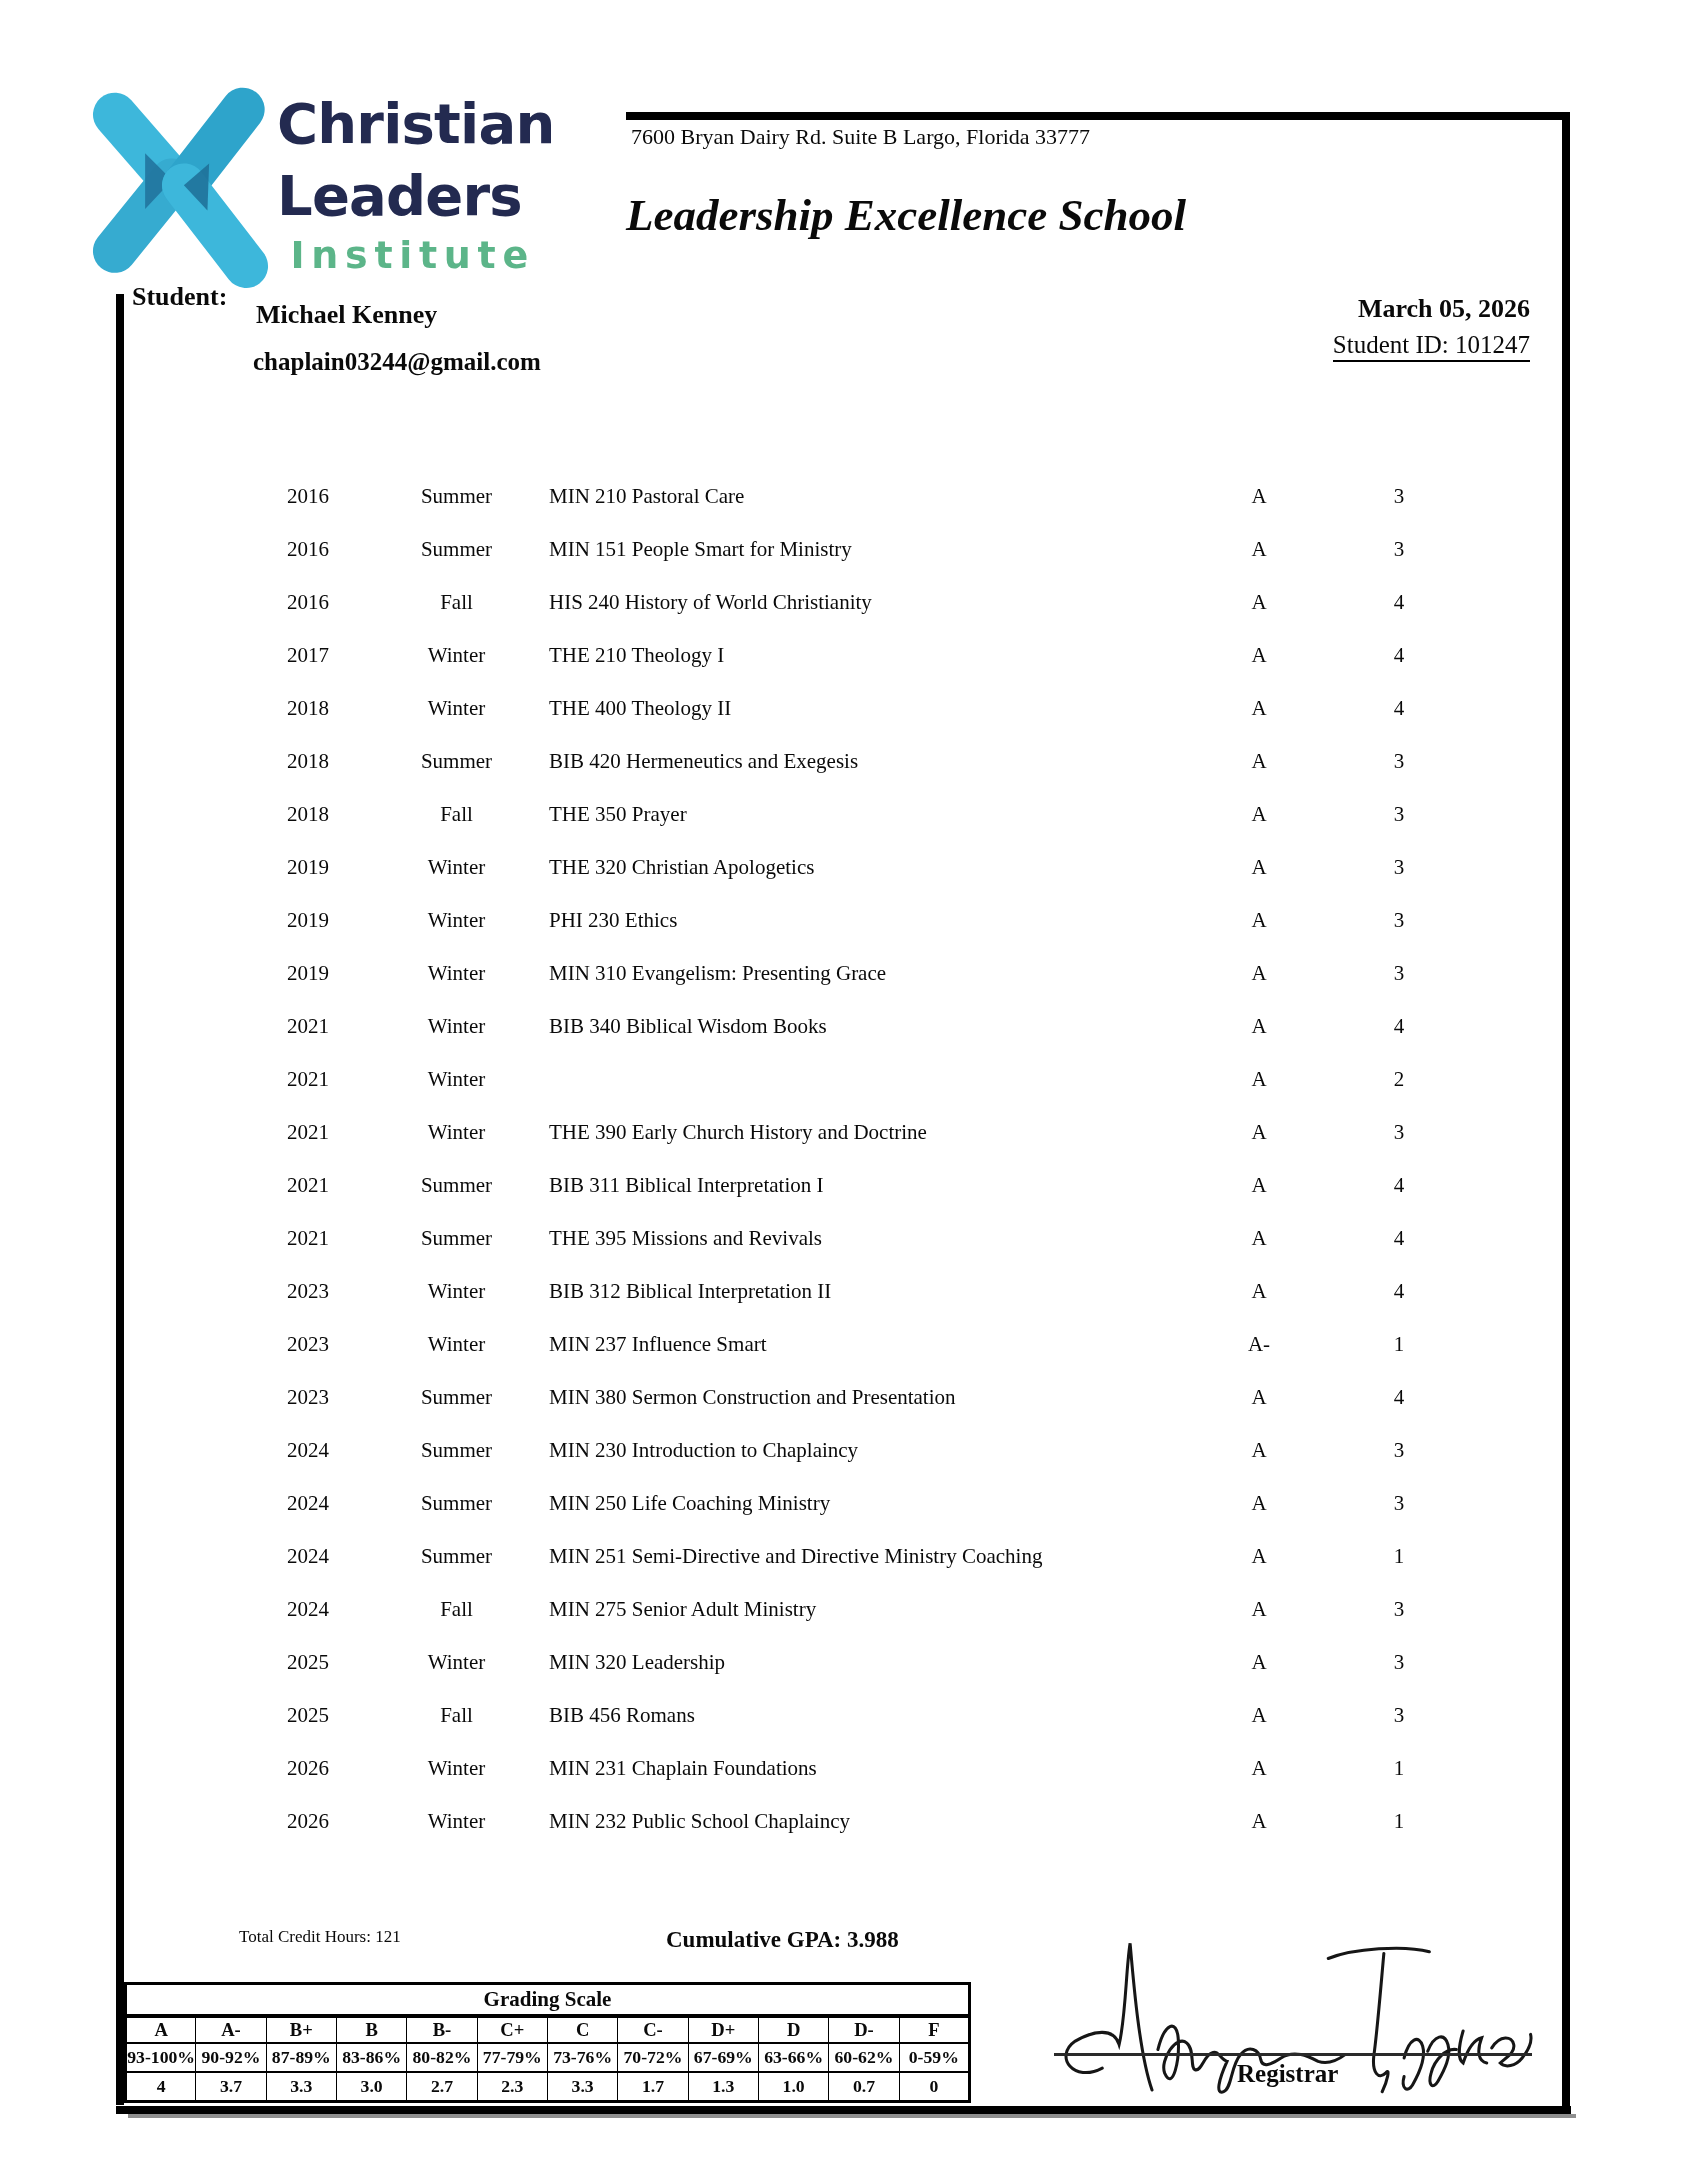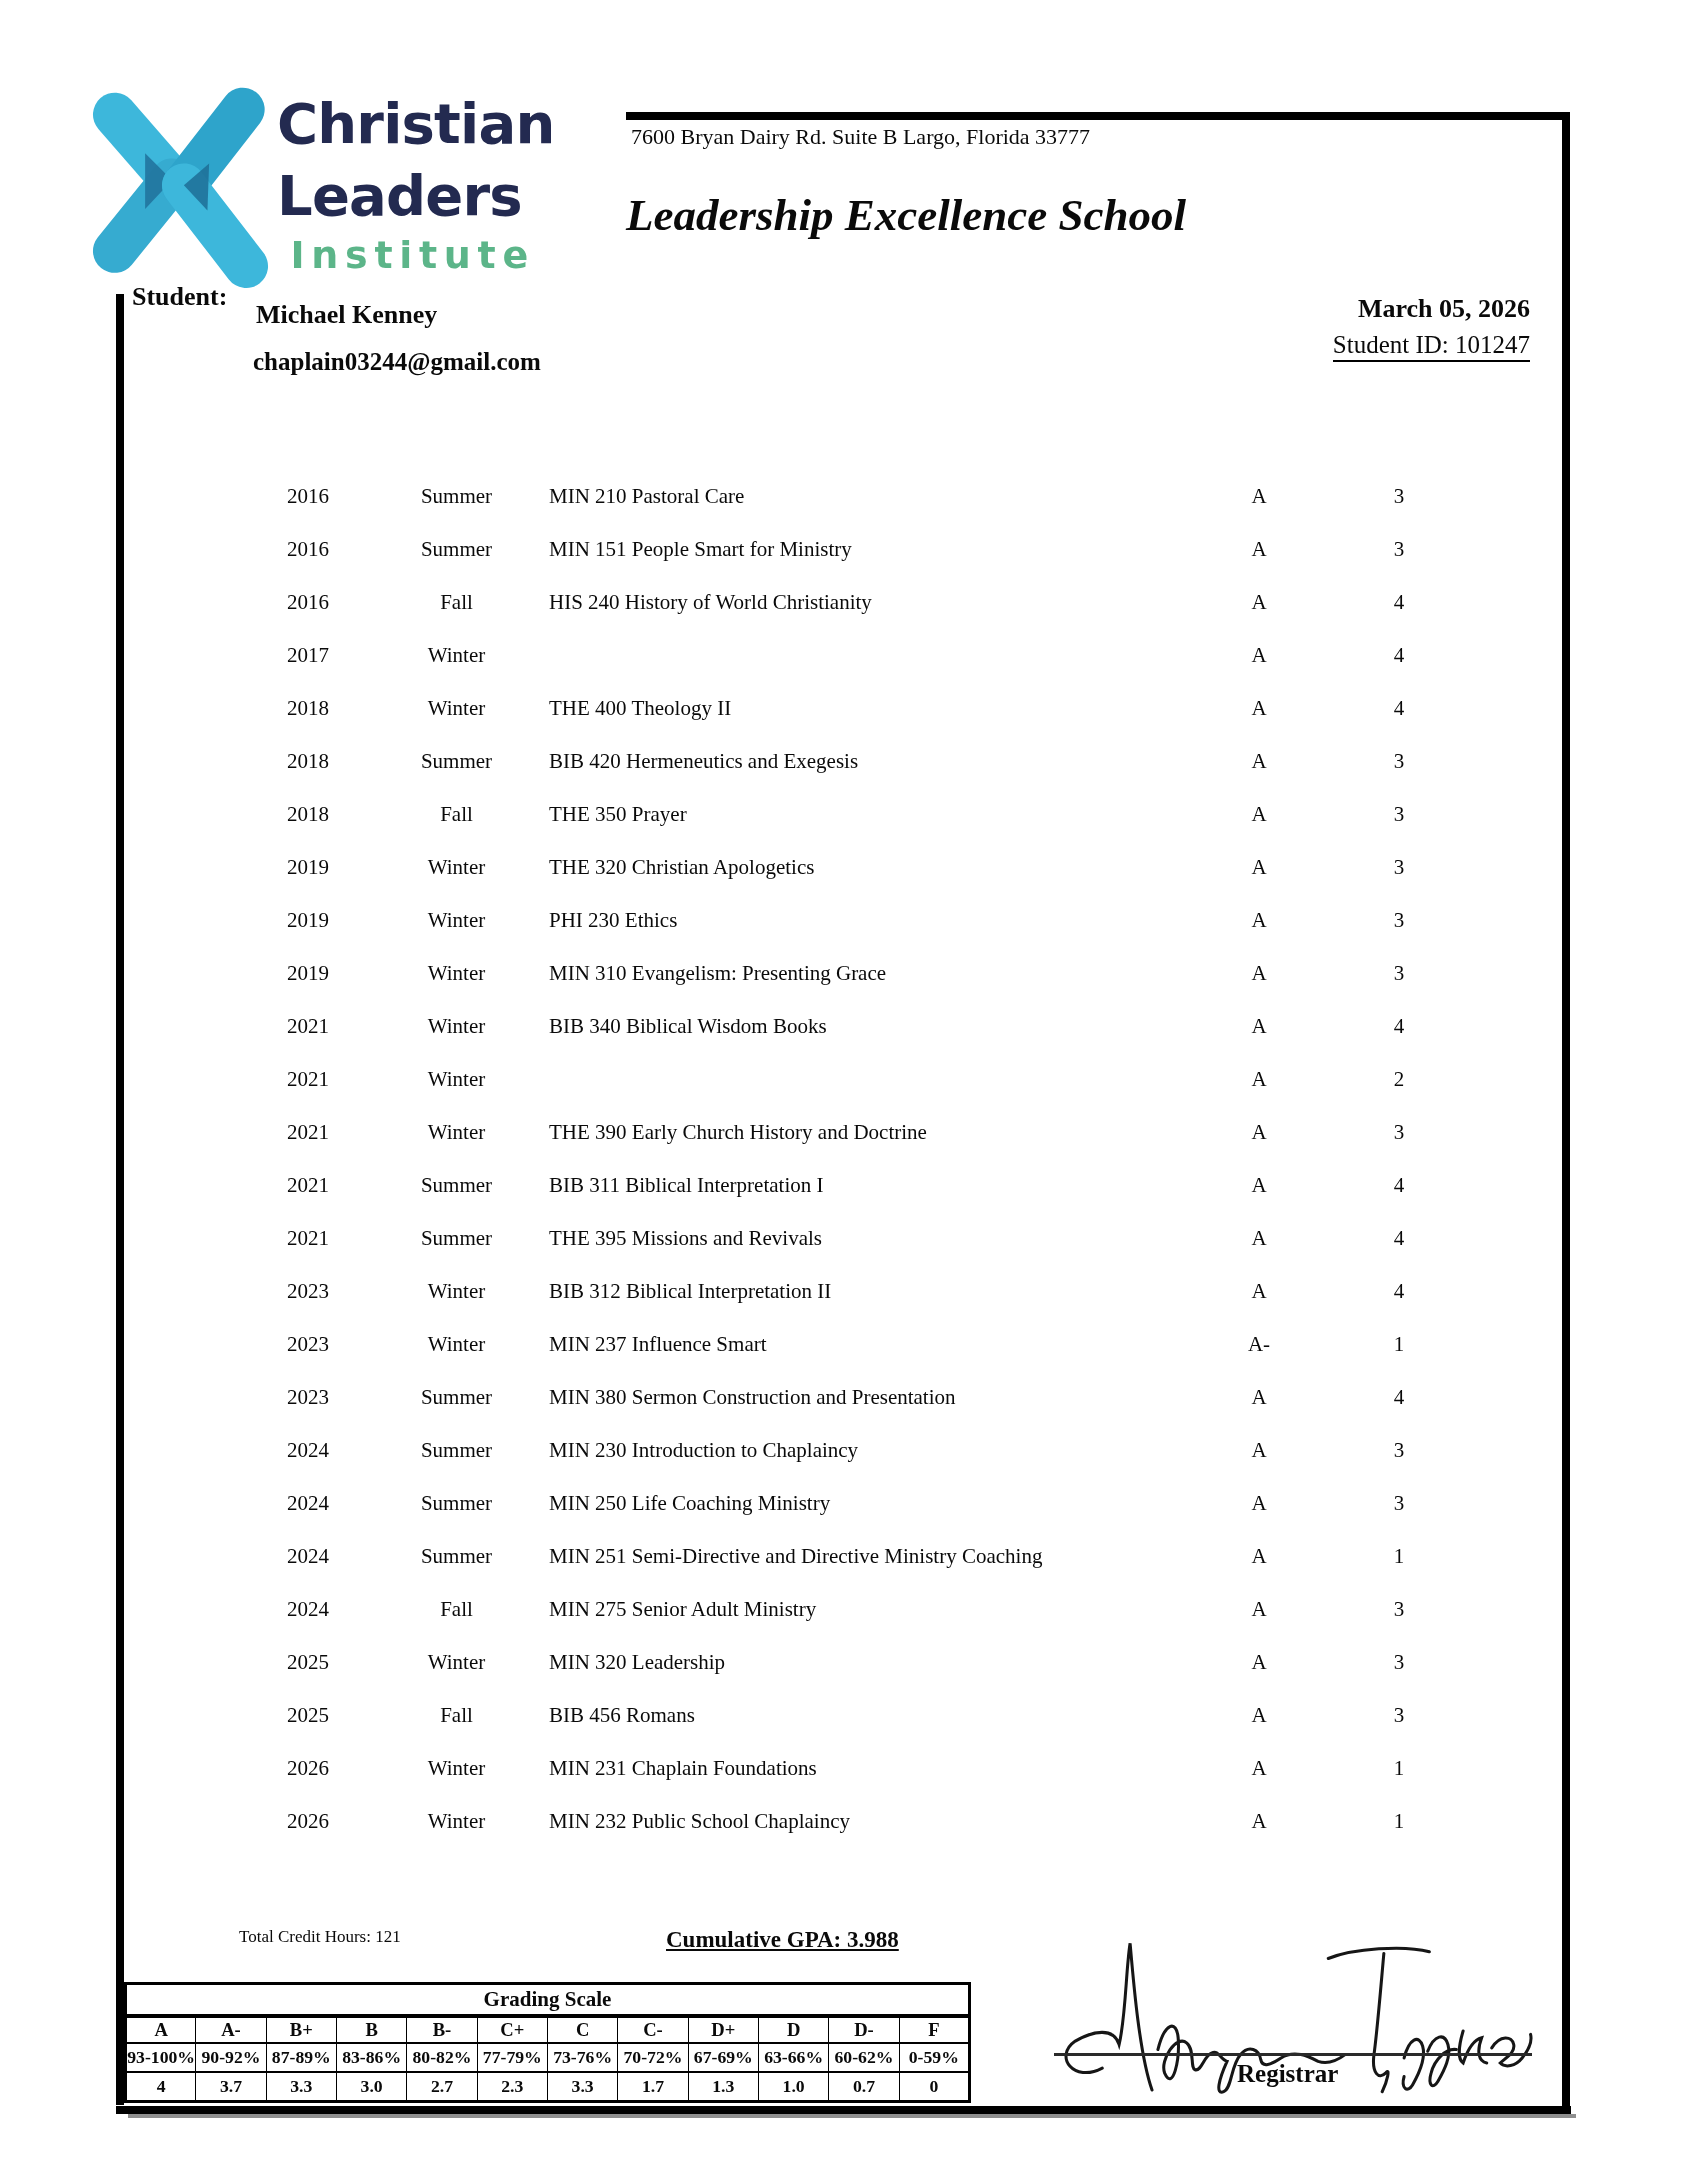--- a/index.html
+++ b/index.html
@@ -38,21 +38,21 @@
   .cr{position:relative;height:53px;}
   .cr span{position:absolute;top:50%;transform:translateY(-50%);font-size:21px;white-space:nowrap;}
   .c-year{left:171px;width:76px;}
   .c-term{left:272px;width:137px;text-align:center;}
   .c-title{left:433px;width:666px;}
   .c-grade{left:1105px;width:76px;text-align:center;}
   .c-credits{left:1245px;width:76px;text-align:center;}
 
   
   #total-credits{position:absolute;left:239px;top:1927px;font-size:17px;font-weight:normal;}
-  #cumulative-gpa{position:absolute;left:666px;top:1927px;font-size:23px;font-weight:bold;text-decoration:underline;}
+  #cumulative-gpa{position:absolute;left:666px;top:1927px;font-size:23px;font-weight:bold;}
 
   
   #grading{position:absolute;left:124px;top:1982px;width:847px;border-collapse:collapse;
            table-layout:fixed;border:3.4px solid #000;}
   #grading td,#grading th{border:1.7px solid #000;text-align:center;font-weight:bold;
            font-family:"Liberation Serif",serif;padding:0;}
   #grading .t-title{font-size:21px;height:29px;border-bottom:4.2px solid #000;}
   #grading .g-letter{font-size:18.6px;height:23.6px;border-bottom:2.5px solid #000;}
   #grading .g-pct{font-size:17.7px;height:27px;border-bottom:2.5px solid #000;}
   #grading .g-pts{font-size:17.7px;height:27px;}
@@ -118,20 +118,21 @@
       <div class="cr">
         <span class="c-year">2016</span>
         <span class="c-term">Fall</span>
         <span class="c-title">HIS 240 History of World Christianity</span>
         <span class="c-grade">A</span>
         <span class="c-credits">4</span>
       </div>
       <div class="cr">
         <span class="c-year">2017</span>
         <span class="c-term">Winter</span>
+        <span class="c-title">THE 210 Theology I</span>
         <span class="c-grade">A</span>
         <span class="c-credits">4</span>
       </div>
       <div class="cr">
         <span class="c-year">2018</span>
         <span class="c-term">Winter</span>
         <span class="c-title">THE 400 Theology II</span>
         <span class="c-grade">A</span>
         <span class="c-credits">4</span>
       </div>

